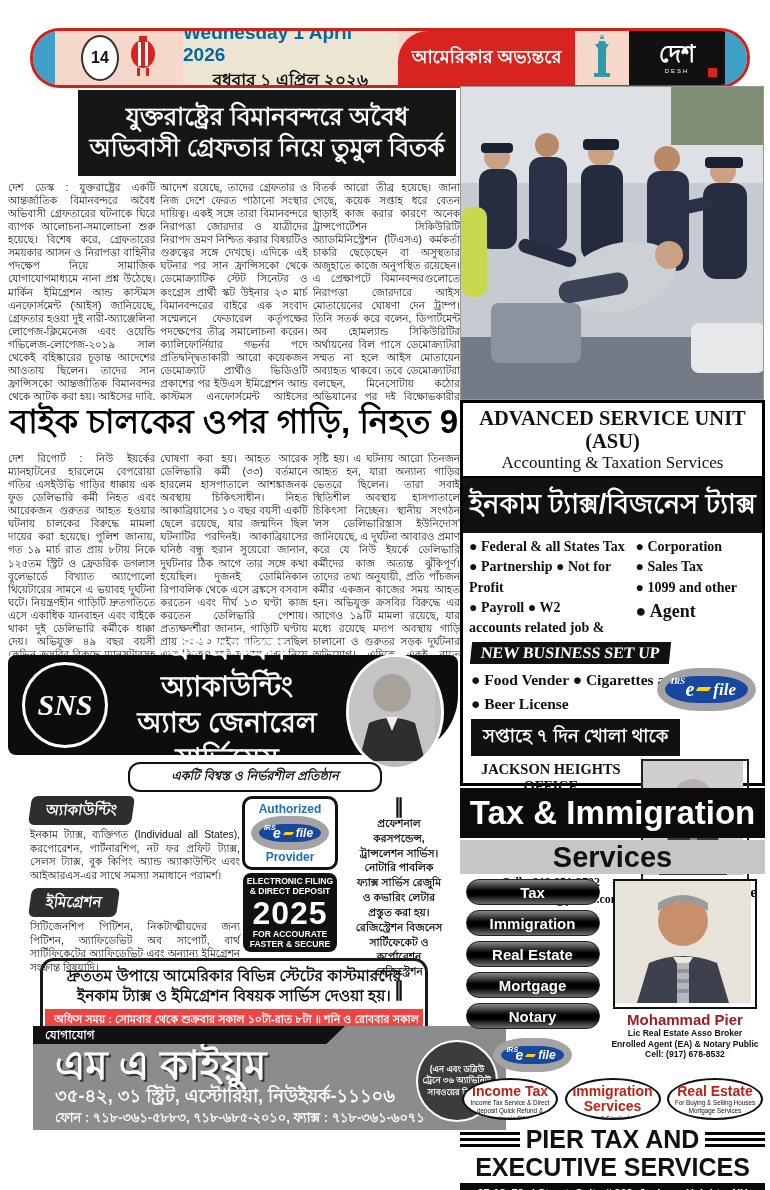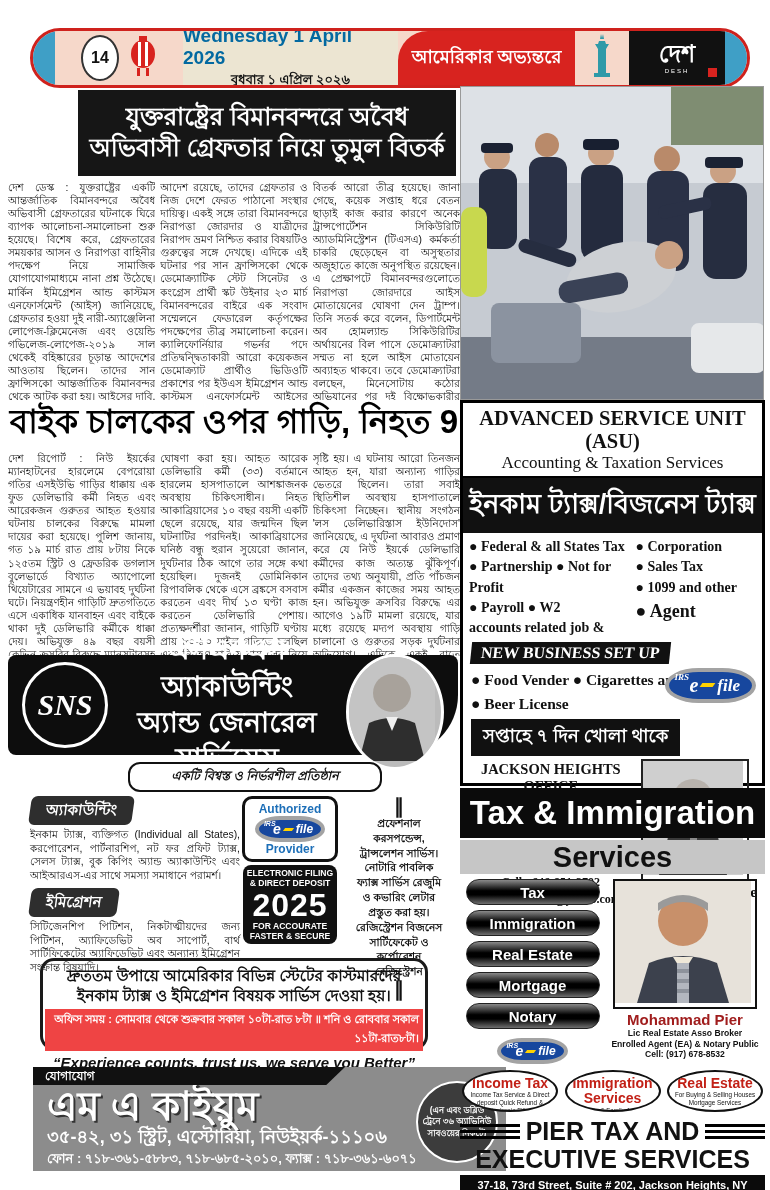--- a/index.html
+++ b/index.html
@@ -9,42 +9,42 @@
 
   
   .hdr-band{left:30px;top:28px;width:720px;height:60px;background:#f6d8ca;border-radius:30px;
             border:3px solid #cf221d;display:flex;align-items:stretch;overflow:hidden;box-sizing:border-box;}
   .hdr-bluecap{width:22px;background:#3f9fc6;}
   .hdr-pink{width:128px;display:flex;align-items:center;justify-content:center;gap:10px;background:#f6d8ca;}
   .pageno{width:34px;height:42px;background:#fff;border:2px solid #333;border-radius:50%;
           display:flex;align-items:center;justify-content:center;font-weight:bold;font-size:16px;color:#111;}
   .hdr-cream{flex:0 0 215px;background:#ece5d2;display:flex;flex-direction:column;align-items:center;justify-content:center;}
   .hdr-date-en{font-weight:bold;font-size:19px;color:#0369a1;}
-  .hdr-date-bn{font-weight:bold;font-size:13px;color:#111;margin-top:1px;}
+  .hdr-date-bn{font-weight:bold;font-size:17px;color:#111;margin-top:1px;}
   .hdr-red{flex:1;background:#d8231f;display:flex;align-items:center;justify-content:center;border-radius:30px 0 0 0;}
   .hdr-section{color:#fff;font-weight:bold;font-size:18px;}
   .hdr-statue{width:54px;background:#f6d8ca;display:flex;align-items:center;justify-content:center;}
   .hdr-logo{width:96px;background:#111;display:flex;flex-direction:column;align-items:center;justify-content:center;position:relative;}
   .hdr-logo .dlg{color:#fff;font-weight:bold;font-size:24px;line-height:1;}
   .hdr-logo .dlg-sub{color:#fff;font-size:6px;letter-spacing:2px;margin-top:2px;}
   .hdr-logo .dlg-red{position:absolute;right:8px;bottom:8px;width:9px;height:9px;background:#d8231f;}
 
   
   .a1-headbox{left:78px;top:90px;width:378px;height:86px;background:#161616;display:flex;align-items:center;justify-content:center;padding:0 8px;box-sizing:border-box;}
   .a1-head{color:#fff;font-weight:bold;font-size:24.5px;line-height:1.25;text-align:center;}
   .photo{left:460px;top:86px;width:304px;height:314px;border:1px solid #999;box-sizing:border-box;overflow:hidden;}
   .cols{display:flex;gap:5px;}
   .col{flex:1;font-size:10.3px;line-height:1.27;text-align:justify;color:#101010;overflow:hidden;}
   .a1-cols{left:8px;top:181px;width:452px;height:219px;}
   .a2-head{left:8px;top:399px;width:452px;height:50px;display:flex;align-items:center;justify-content:center;
            font-weight:bold;font-size:33px;color:#000;}
   .a2-cols{left:8px;top:452px;width:452px;height:204px;}
 
   
-  .efile{position:relative;display:inline-flex;align-items:center;background:#17479e;border:4px solid #a3a3a3;
+  .efile{position:relative;display:inline-flex;align-items:center;background:#17479e;border:8px solid #a3a3a3;
          border-radius:50px/26px;padding:3px 12px 4px 20px;color:#fff;font-style:italic;font-weight:bold;line-height:1;}
   .efile .irs{position:absolute;left:5px;top:1px;font-size:9px;color:#fff;}
   .efile .e{font-size:20px;}
   .bolt{display:inline-block;width:13px;height:4px;background:#ffd200;transform:skewX(-35deg);margin:0 3px;}
   .efile .file{font-size:17px;}
   .efile-sm{padding:2px 8px 2px 14px;}
   .efile-sm .e{font-size:14px;} .efile-sm .file{font-size:12px;} .efile-sm .irs{font-size:7px;top:0;}
   .efile-sm .bolt{width:9px;height:3px;}
 
   
@@ -100,21 +100,21 @@
   .sns-black .l2{font-weight:bold;font-size:8.6px;line-height:1.2;}
   .sns-col-r{flex:1;text-align:center;padding:0 14px;}
   .bars{font-weight:bold;font-size:20px;line-height:1;}
   .sns-rpar{font-size:10.6px;line-height:1.4;font-weight:bold;}
   .sns-promo{left:40px;top:958px;width:388px;height:92px;border:3px solid #1a1a1a;border-radius:14px;
              text-align:center;box-sizing:border-box;padding-top:5px;}
   .sns-promo .p1{font-weight:bold;font-size:15.5px;line-height:1.3;}
   .sns-hours{display:block;background:#ef4444;color:#fff;font-weight:bold;font-size:11px;padding:2px 4px;margin:3px 2px;text-align:right;}
   .sns-quote{font-weight:bold;font-style:italic;font-size:15px;}
   .sns-exp{font-size:10.5px;font-weight:bold;}
-  .sns-contact{left:33px;top:1067px;width:473px;height:104px;background:#8c8c8c;box-sizing:border-box;padding:2px 14px;}
+  .sns-contact{left:33px;top:1026px;width:473px;height:104px;background:#8c8c8c;box-sizing:border-box;padding:2px 22px;}
   .sns-ctab{position:absolute;left:0;top:0;width:300px;height:18px;background:#111;color:#fff;font-weight:bold;
             font-size:12px;padding-left:12px;clip-path:polygon(0 0,100% 0,94% 100%,0 100%);line-height:18px;}
   .sns-cname{color:#fff;font-weight:bold;font-size:40px;line-height:1.05;margin-top:16px;text-shadow:2px 2px 0 #333;}
   .sns-caddr{color:#fff;font-weight:bold;font-size:18px;line-height:1.2;}
   .sns-cphone{color:#fff;font-weight:bold;font-size:13px;}
   .sns-train{position:absolute;right:8px;top:14px;width:82px;height:82px;border:2px solid #fff;border-radius:50%;
              background:#3c3c3c;color:#fff;font-size:8.5px;font-weight:bold;display:flex;align-items:center;
              justify-content:center;text-align:center;padding:4px;box-sizing:border-box;line-height:1.3;}
 
   

